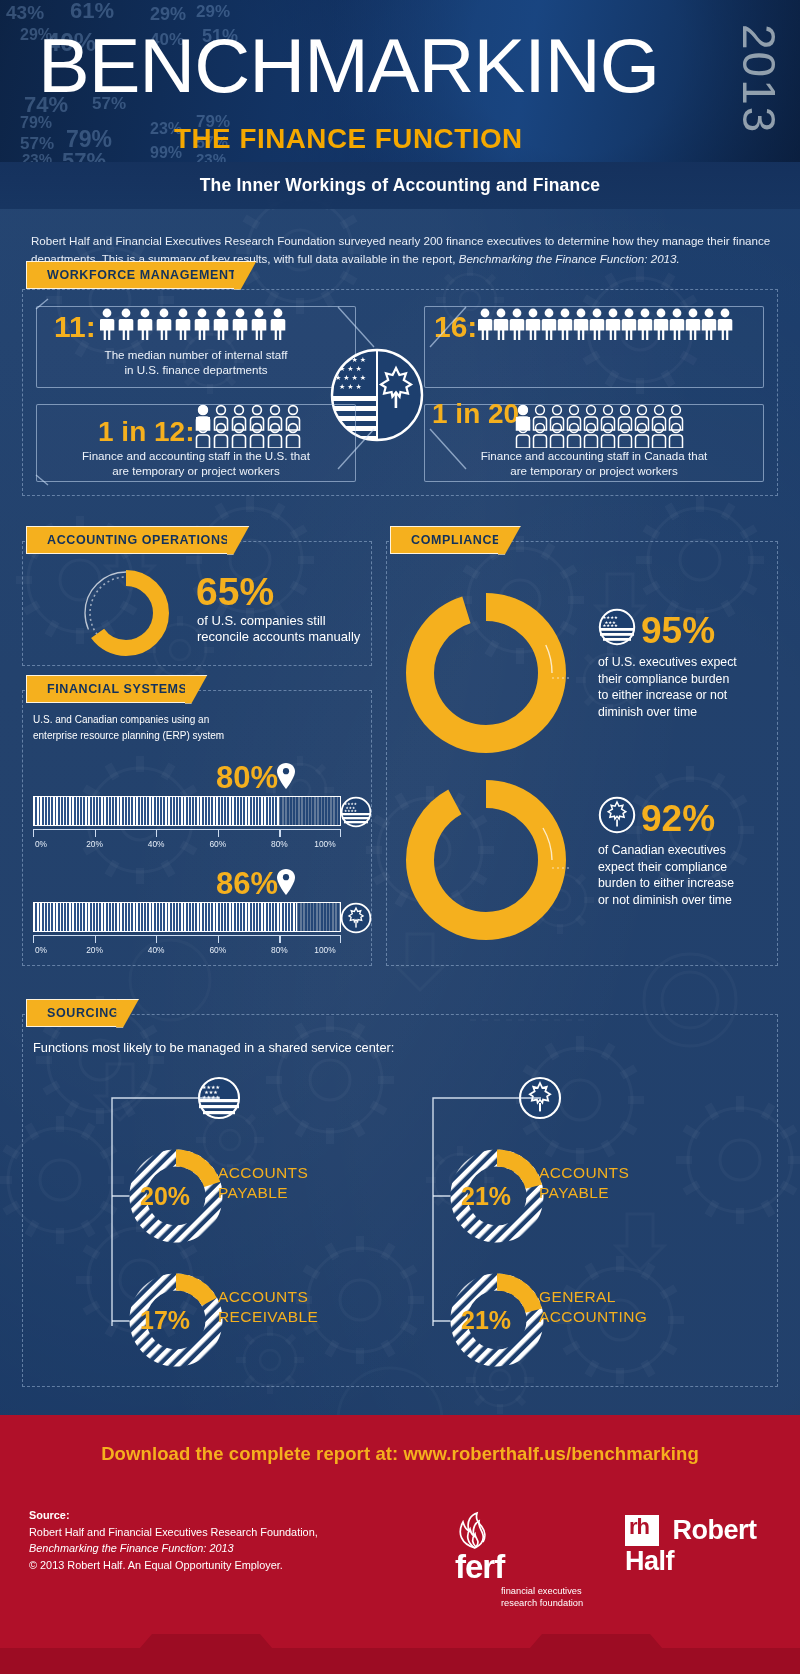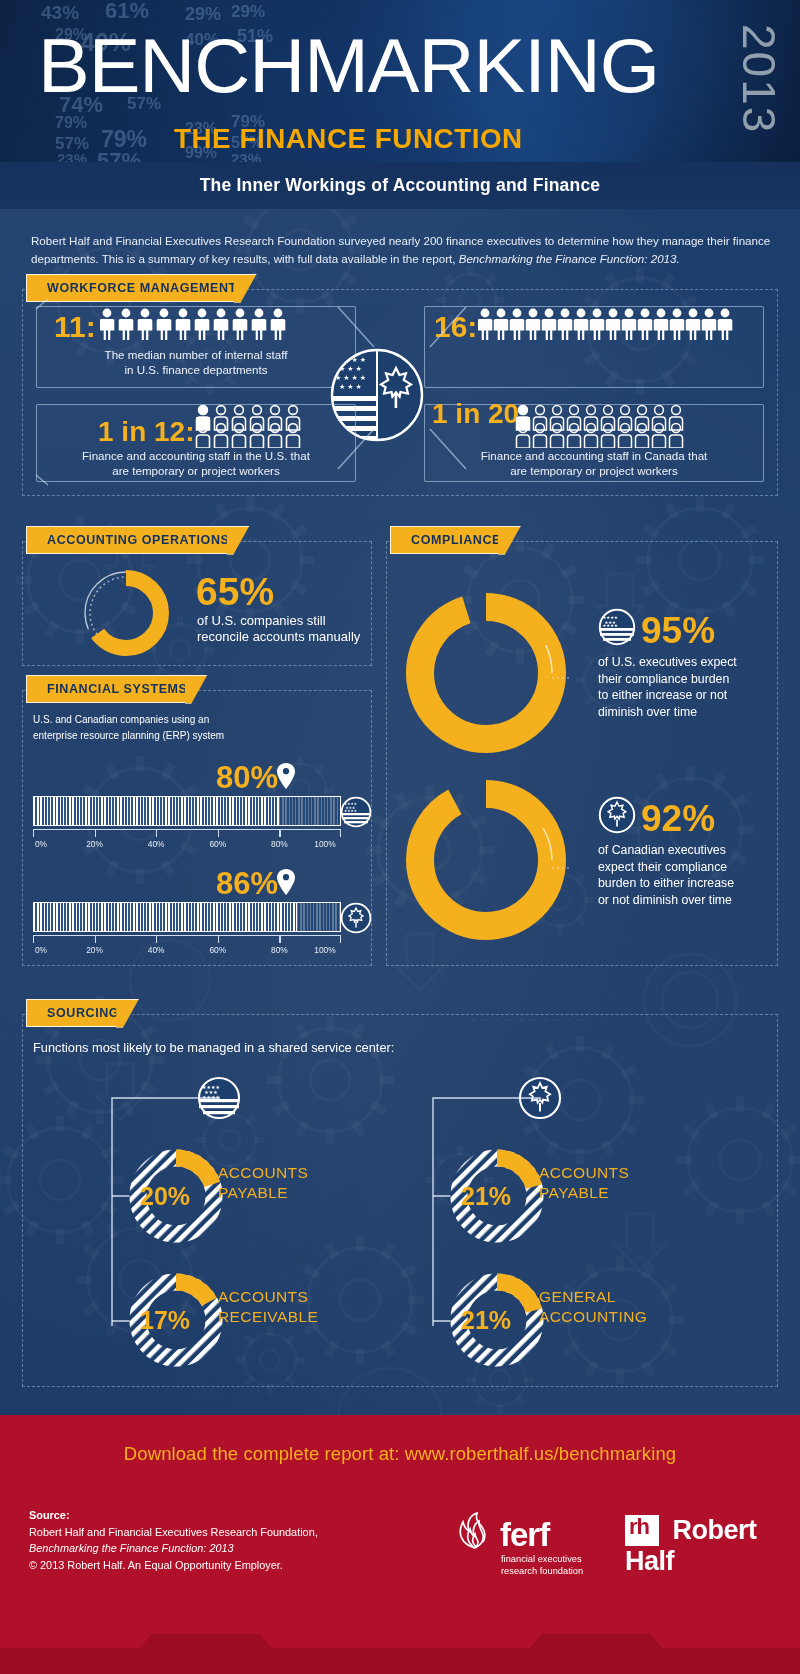--- a/index.html
+++ b/index.html
@@ -26,21 +26,21 @@
   
   .header {
     position: absolute; top:0; left:0; width:800px; height:162px;
     overflow:hidden;
     background:
       linear-gradient(100deg, rgba(10,28,56,.78) 0%, rgba(14,40,80,.55) 35%, rgba(18,55,110,.42) 65%, rgba(10,30,62,.8) 100%),
       radial-gradient(circle at 72% 30%, #1e4f8e 0 18%, transparent 42%),
       radial-gradient(circle at 18% 70%, #17407a 0 22%, transparent 46%),
       linear-gradient(135deg, #0e2b57 0%, #16376b 45%, #0d2446 100%);
   }
-  .header .hbit { position:absolute; color:rgba(150,185,230,.30); font-weight:bold; font-family:"Liberation Sans",sans-serif;margin-left:35px; }
+  .header .hbit { position:absolute; color:rgba(150,185,230,.30); font-weight:bold; font-family:"Liberation Sans",sans-serif; }
   .hdr-title {
     position:absolute; top:24px; left:38px;
     font-size:76px; letter-spacing:-1px; color:#ffffff;
     font-family:"Liberation Sans", sans-serif; font-weight:400;
     line-height:84px; white-space:nowrap;
     transform: scaleX(1.02); transform-origin: left top;
   }
   .hdr-sub {
     position:absolute; top:124px; left:174px;
     font-size:27px; font-weight:bold; color:#f5a800; letter-spacing:.5px;
@@ -134,21 +134,21 @@
     position:absolute; left:0; bottom:0; width:800px; height:259px;
     background:#b01029;
   }
   .footer .notch {
     position:absolute; left:0; bottom:0; width:800px; height:40px;
     background:#9c0c23;
     clip-path: polygon(0 14px, 140px 14px, 152px 0, 260px 0, 272px 14px, 530px 14px, 542px 0, 650px 0, 662px 14px, 800px 14px, 800px 100%, 0 100%);
   }
   .dl {
     position:absolute; top:28px; left:0; width:800px; text-align:center;
-    color:#f5b01e; font-size:18.5px; font-weight:normal; letter-spacing:.1px;
+    color:#f5b01e; font-size:18.5px; font-weight:bold; letter-spacing:.1px;
   }
   .src-block { position:absolute; top:92px; left:29px; color:#ffffff; font-size:10.9px; line-height:16.5px; }
   .src-block .b { font-weight:bold; }
   .src-block .it { font-style:italic; }
 
   .ferf { position:absolute; top:96px; left:455px; color:#fff; }
   .rh   { position:absolute; top:100px; left:625px; color:#fff; }
   .rh-box {
     display:inline-block; width:34px; height:31px; background:#fff;
     vertical-align:middle; margin-right:9px; position:relative;
@@ -272,21 +272,21 @@
     <span>The Inner Workings of Accounting and Finance</span>
   </div>
 
   <div class="intro">
     <span>Robert Half and Financial Executives Research Foundation surveyed nearly 200 finance executives to determine how they manage their</span>
     <span>finance departments. This is a summary of key results, with full data available in the report, </span><i>Benchmarking the Finance Function: 2013.</i>
   </div>
 
   <div class="dashpanel" style="left:22px; top:289px; width:756px; height:207px;"></div>
 
-  <div class="tag" style="left:26px; top:274px;">
+  <div class="tag" style="left:26px; top:261px;">
     <div class="ribbon">
         <span class="label">WORKFORCE MANAGEMENT</span>
       </div>
   </div>
 
   <div class="wf-card" style="left:36px; top:306px; width:320px; height:82px; border-radius:2px;">
   </div>
   <div class="big-num" style="position:absolute; left:54px; top:312px; font-size:30px;">11:</div>
   <svg style="position:absolute; left:100px; top:308px;" width="208" height="32" viewBox="0 0 208 32">
     <g fill="#ffffff">
@@ -734,21 +734,21 @@
     <a class="dl" style="text-decoration:none;">Download the complete report at: www.roberthalf.us/benchmarking</a>
 
     <div class="src-block">
       <div class="b">Source:</div>
       <div>Robert Half and Financial Executives Research Foundation,</div>
       <div class="it">Benchmarking the Finance Function: 2013</div>
       <div>© 2013 Robert Half. An Equal Opportunity Employer.</div>
     </div>
 
     <div class="ferf">
-      <div style="display:flex; align-items:flex-end;">
+      <div style="display:flex; flex-direction:column;">
         <svg width="40" height="40" viewBox="0 0 40 40" style="margin-right:5px;">
           <g fill="none" stroke="#ffffff" stroke-width="1.7">
             <path d="M20 37 C6 33 2 22 8 11 C10 18 14 20 14 20 C11 10 16 4 22 2 C20 9 24 12 27 16 C30 20 31 26 28 31"></path>
             <path d="M20 37 C12 32 11 24 15 18 C16 23 19 25 19 25 C17 18 20 12 24 10 C23 16 27 19 28 24 C29 29 26 34 20 37"></path>
             <path d="M21 36 C17 32 17 27 20 23 C20.5 27 23 29 23 31 C23 33 22 35 21 36"></path>
           </g>
         </svg>
         <div>
           <div style="font-size:33px; font-weight:bold; letter-spacing:-1px; line-height:32px;">ferf</div>
         </div>

